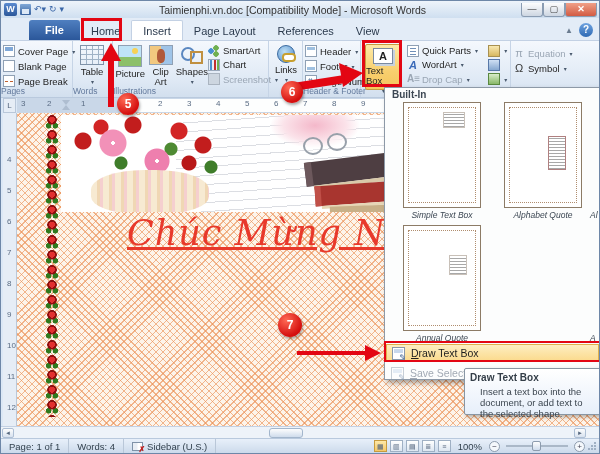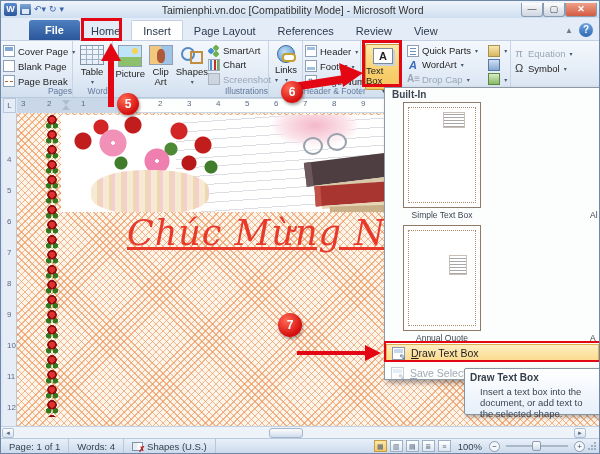--- a/index.html
+++ b/index.html
@@ -31,21 +31,21 @@
   .tab.active { background:#fff; border:1px solid #c3d1e4; border-bottom:none; border-radius:2px 2px 0 0; }
   .tabrow-right { margin-left:auto; display:flex; align-items:center; gap:6px; padding-right:6px; padding-bottom:3px; }
   .chev-up { font-size:8px; color:#6b7c90; }
   .helpbtn { width:14px; height:14px; border-radius:50%; background:linear-gradient(#6fa3e0,#2f6ab4);
     color:#fff; font-size:10px; font-weight:bold; text-align:center; line-height:14px; }
 
   
   .ribbon { position:absolute; left:0; top:40px; right:0; height:57px;
     background:linear-gradient(#f4f8fd,#dfe9f5 70%,#d2dfee); border-bottom:1px solid #b9c9dd; display:flex; }
   .rgroup { position:relative; height:100%; padding:2px 2px 11px; border-right:1px solid #c6d4e6; }
-  .rgroup .glabel { position:absolute; left:0; right:0; bottom:1px; text-align:right;
+  .rgroup .glabel { position:absolute; left:0; right:0; bottom:1px; text-align:left;
     font-size:8.5px; color:#62799c; white-space:nowrap; }
   .bigbtn { display:inline-flex; flex-direction:column; align-items:center; justify-content:flex-start;
     width:34px; height:44px; font-size:9.5px; color:#1e1e1e; text-align:center; padding-top:2px; line-height:10px; }
   .bigbtn .ic { width:24px; height:22px; margin-bottom:2px; position:relative; }
   .smallstack { display:flex; flex-direction:column; justify-content:flex-start; gap:1px; padding-top:1px; }
   .smallbtn { display:flex; align-items:center; gap:3px; font-size:9.5px; color:#1e1e1e; height:14px; white-space:nowrap; }
   .smallbtn .sic { width:12px; height:12px; flex:none; position:relative; }
   .caret { font-size:6px; color:#4a5a6e; margin-left:1px; }
   .grayed { color:#9aa6b4 !important; }
   
@@ -142,21 +142,21 @@
   .photo .bk3 { position:absolute; left:45px; top:72px; width:100px; height:16px; background:#c8b088; transform:rotate(-2deg); }
   .doc-heading { position:absolute; left:110px; top:100px; width:274px; overflow:hidden; white-space:nowrap;
     font-family:"DejaVu Serif",serif; font-style:italic; font-size:35px; color:#e8392b;
     text-decoration:underline; letter-spacing:1px; }
 
   
   .panel { position:absolute; left:383px; top:86px; width:217px; height:293px; background:#fcfdfd;
     border:1px solid #8d99a7; box-shadow:3px 3px 5px rgba(0,0,0,.35); z-index:20; overflow:hidden; }
   .panel .builtin { position:absolute; left:0; top:0; right:0; height:13px; font-size:10px; font-weight:bold;
     color:#3c4753; padding-left:7px; line-height:13px; }
-  .thumb { position:absolute; width:96px; text-align:center; }
+  .thumb { position:absolute; width:96px; text-align:center;font-style:italic; }
   .thumb .pg { width:78px; height:106px; background:#fff; border:1px solid #8c7b66; padding:4px; margin:0 auto; }
   .thumb .pg .inner { width:100%; height:100%; border:1px dotted #b08d6e; position:relative; }
   .thumb .lbl { display:block; font-size:8.5px; color:#3c4753; margin-top:2px; white-space:nowrap; }
   .tb-block { position:absolute; background:#fff; border:1px solid #c8c0b8;
     background-image:repeating-linear-gradient(0deg,#a8a8a8 0 1px,transparent 1px 3px); }
   .v-simple .tb-block { left:34px; top:4px; width:22px; height:16px; }
   .v-alpha .tb-block { left:38px; top:28px; width:18px; height:34px; border-color:#b08080; }
   .v-alpha-side .tb-block { left:2px; top:2px; width:20px; height:90px; background-image:repeating-linear-gradient(0deg,#55504a 0 1px,transparent 1px 3px); border:none; }
   .v-annual .tb-block { left:40px; top:24px; width:18px; height:20px; }
   .v-annual-side .bar { position:absolute; left:12px; top:-2px; width:24px; height:98px; background:#4a7ebc; }
@@ -219,35 +219,34 @@
 <div class="app">
 
   <div class="titlebar">
     <div class="qat">
       <div class="wlogo">W</div>
       <div class="save"></div>
       <div class="qbtn">↶▾</div>
       <div class="qbtn">↻</div>
       <div class="qbtn">▾</div>
     </div>
-    <div class="title-text">Taimienphi.vn.doc [Compatibility Mode] - Microsoft Word</div>
+    <div class="title-text">Taimienphi.vn.doc [Compatibility Mode] - Microsoft Words</div>
     <div class="winbtns">
       <div class="winbtn">—</div>
       <div class="winbtn">▢</div>
       <div class="winbtn close">✕</div>
     </div>
   </div>
 
   <div class="tabrow">
     <div class="tab file">File</div>
     <div class="tab">Home</div>
     <div class="tab active">Insert</div>
     <div class="tab">Page Layout</div>
     <div class="tab">References</div>
-    <div class="tab">Review</div>
     <div class="tab">View</div>
     <div class="tabrow-right">
       <span class="chev-up">▲</span>
       <span class="helpbtn">?</span>
     </div>
   </div>
 
   <div class="ribbon">
     <div class="rgroup" style="width:72px">
       <div class="smallstack">
@@ -447,20 +446,28 @@
   <div class="panel">
     <div class="builtin">Built-In</div>
     <div class="thumb" style="left:9px; top:14px">
       <div class="pg">
           <div class="inner v-simple">
             <div class="tb-block"></div>
           </div>
         </div>
       <span class="lbl">Simple Text Box</span>
     </div>
+    <div class="thumb" style="left:110px; top:14px">
+      <div class="pg">
+          <div class="inner v-alpha">
+            <div class="tb-block"></div>
+          </div>
+        </div>
+      <span class="lbl">Alphabet Quote</span>
+    </div>
     <div class="thumb" style="left:205px; top:14px">
       <div class="pg">
           <div class="inner v-alpha-side">
             <div class="tb-block"></div>
           </div>
         </div>
       <span class="lbl" style="text-align:left">Al</span>
     </div>
     <div class="thumb" style="left:9px; top:137px">
       <div class="pg">
@@ -499,21 +506,21 @@
 
   <div class="statusbar">
     <div class="st-sec">
         <span>Page: 1 of 1</span>
       </div>
     <div class="st-sec">
         <span>Words: 4</span>
       </div>
     <div class="st-sec">
       <span class="spellic"></span>
-      <span>Shapes (U.S.)</span>
+      <span>Sidebar (U.S.)</span>
     </div>
     <div class="st-right">
       <div class="viewbtn active">▦</div>
       <div class="viewbtn">▥</div>
       <div class="viewbtn">▤</div>
       <div class="viewbtn">≣</div>
       <div class="viewbtn">≡</div>
       <span class="zoomval">100%</span>
       <div class="zbtn">−</div>
       <div class="ztrack">

